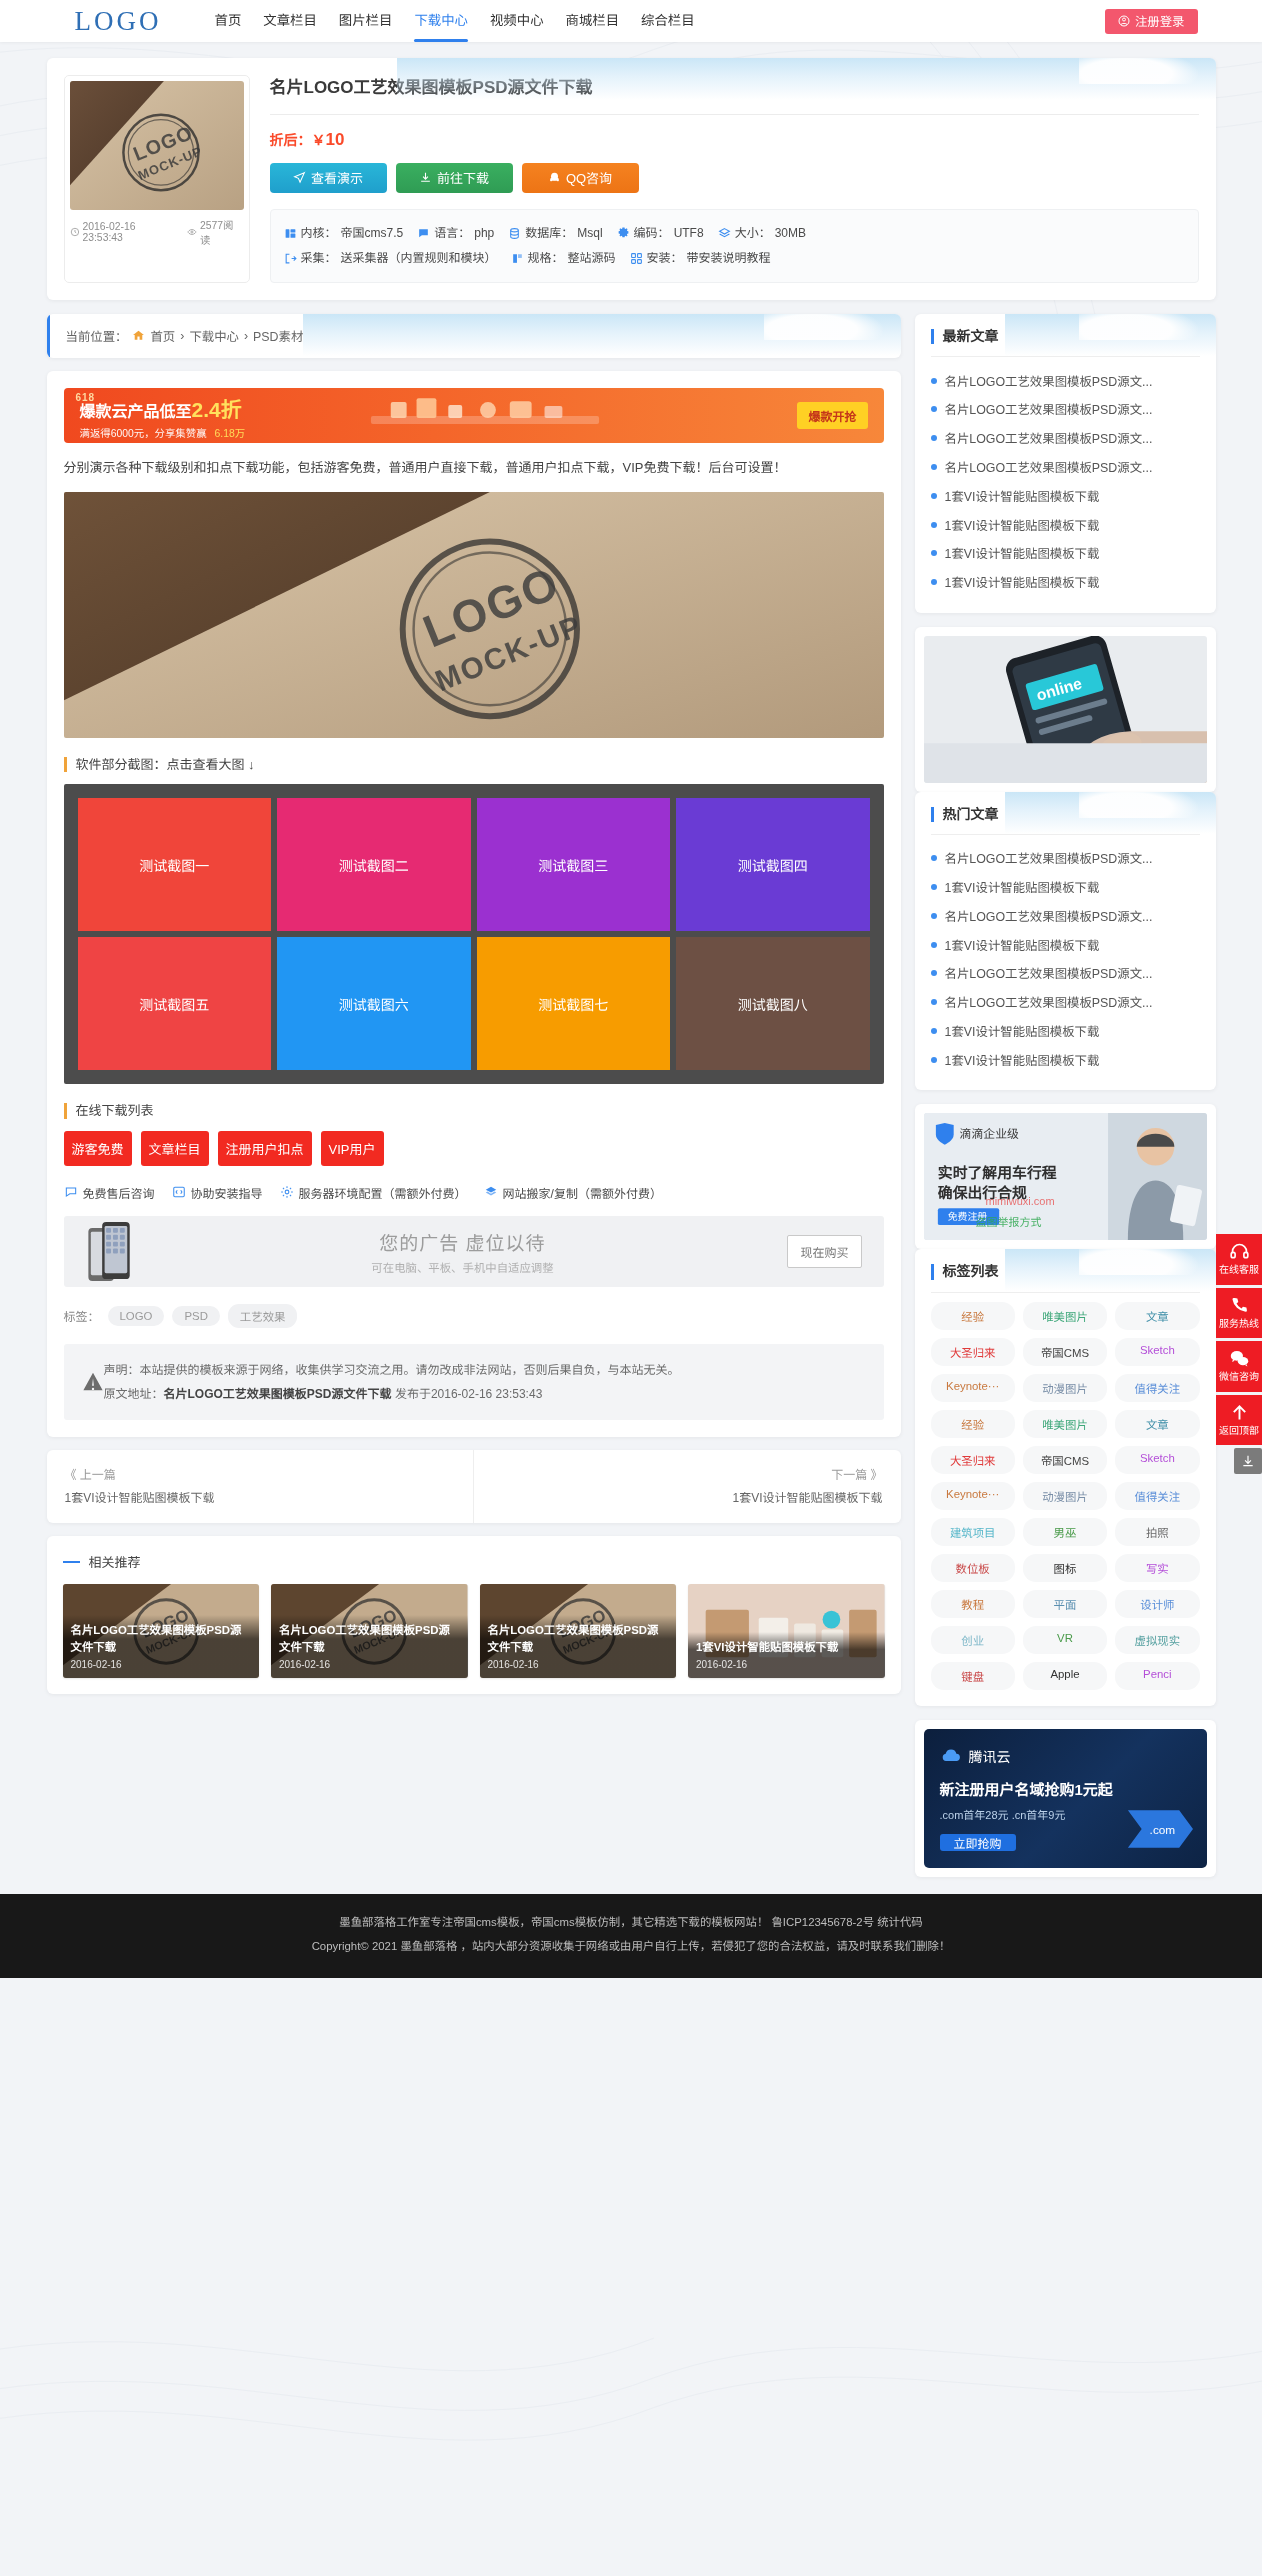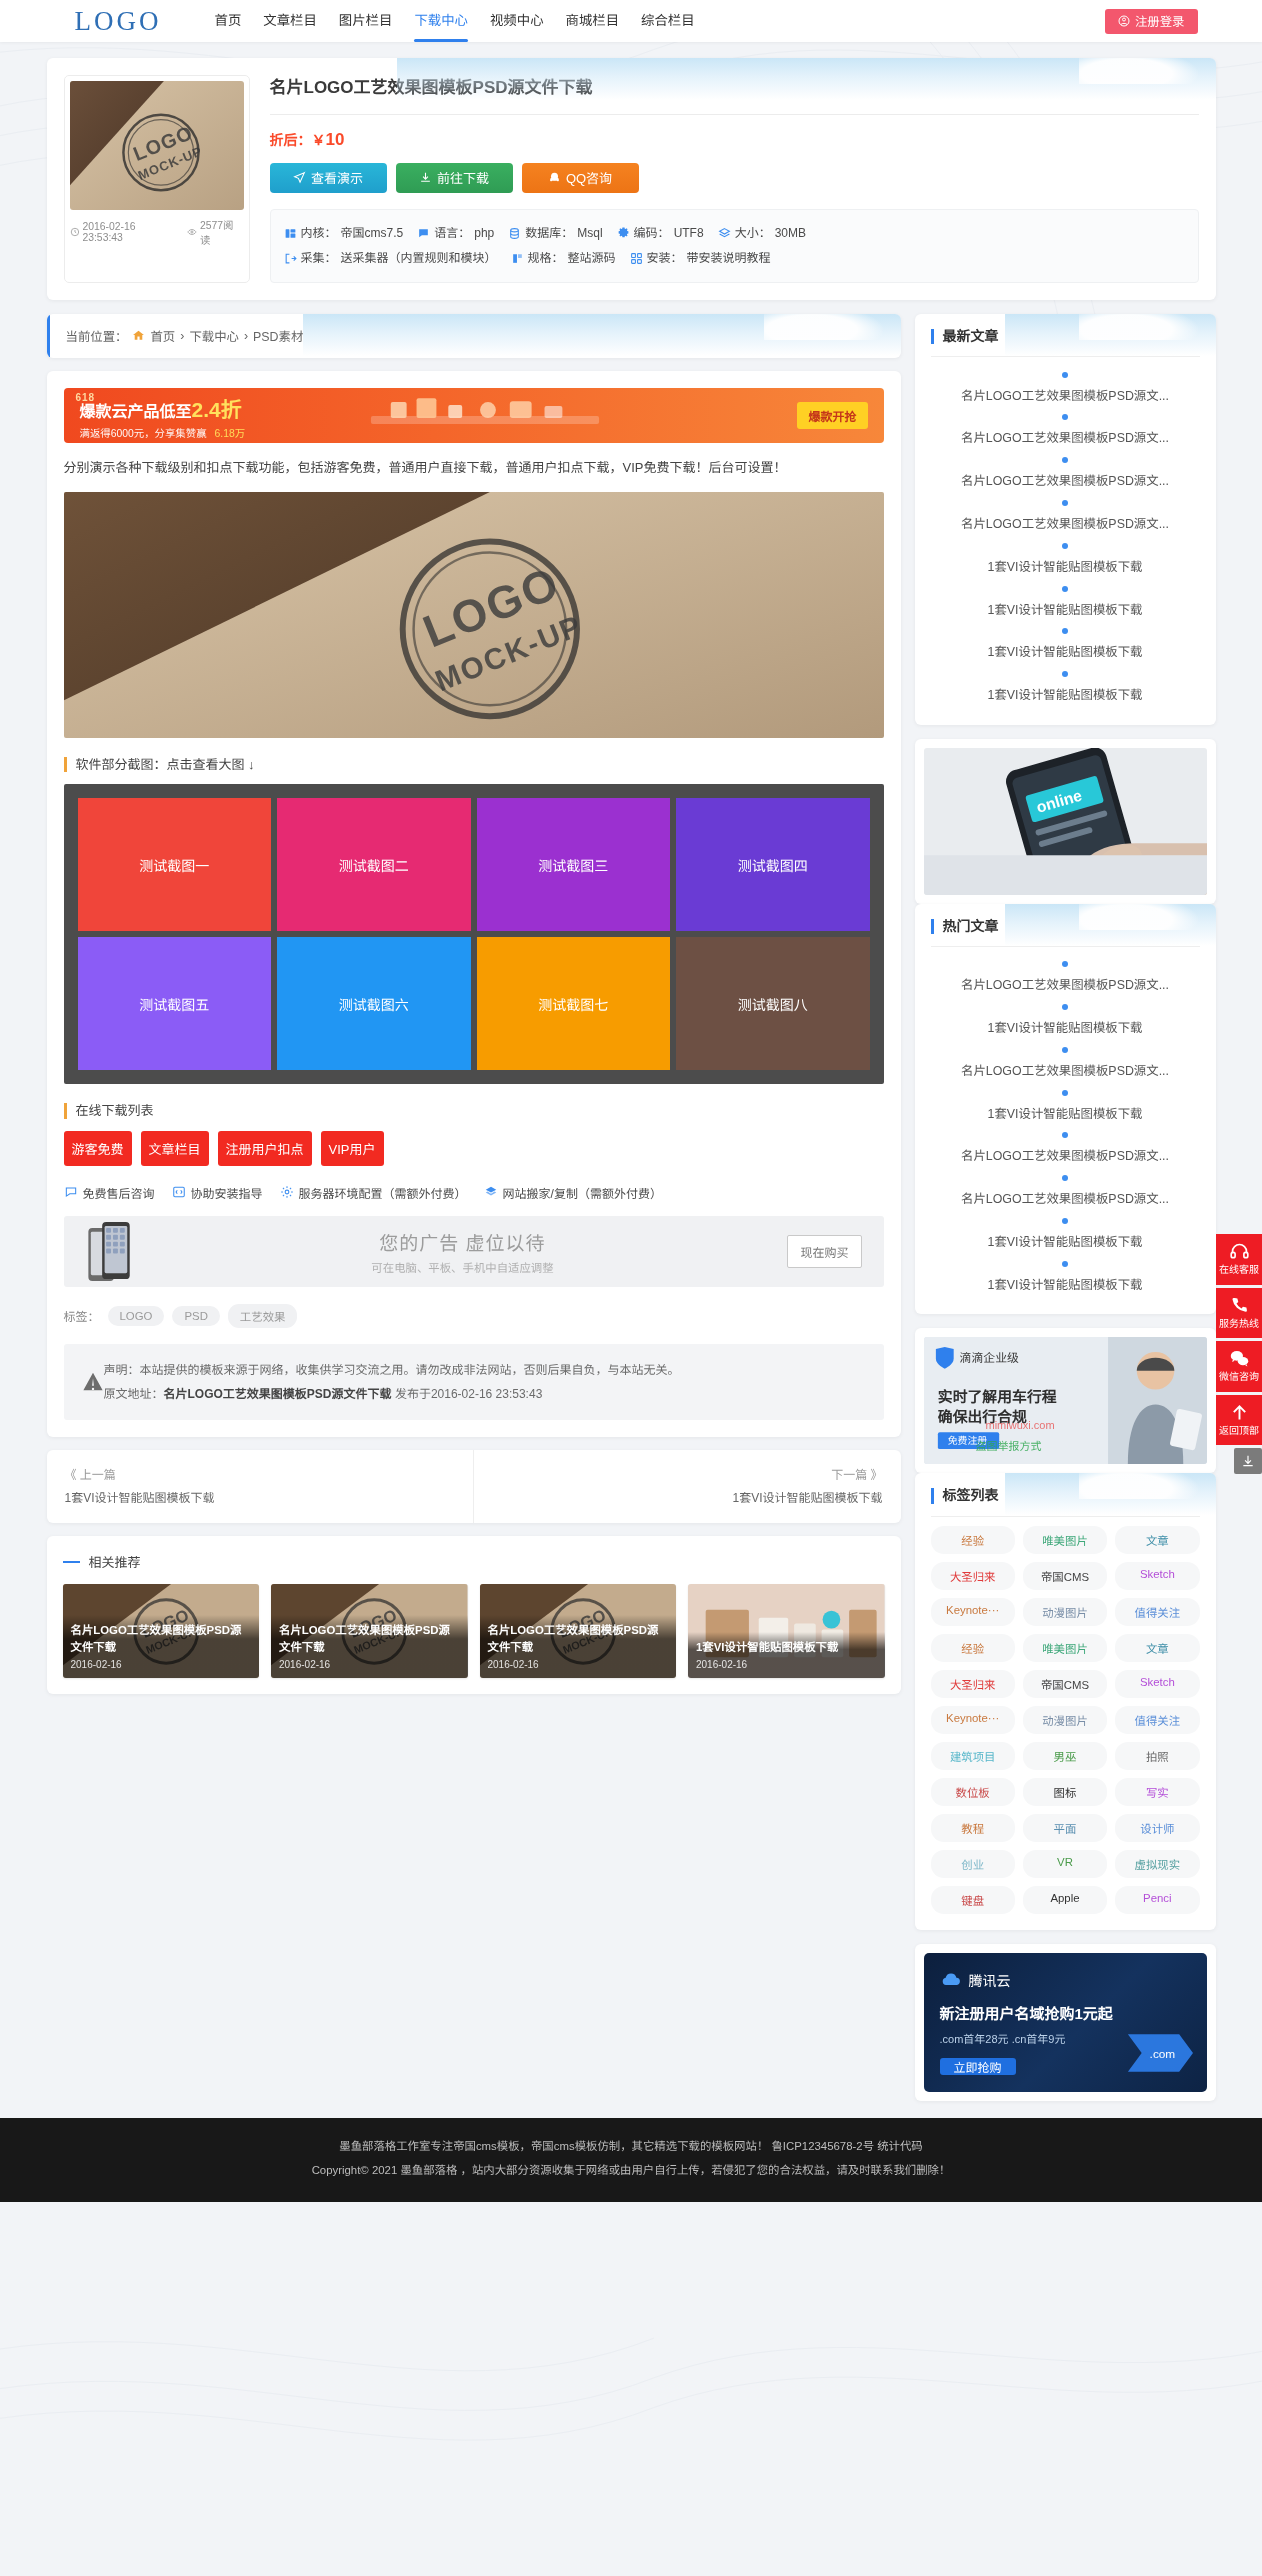--- a/index.html
+++ b/index.html
@@ -233,21 +233,21 @@
   
   .side-card { margin-bottom: 14px; padding: 15px 16px 16px; }
   .side-head {
     font-size: 14px; font-weight: bold; color: #333; border-left: 3px solid #2f80ed;
     padding-left: 9px; line-height: 1.1; margin-bottom: 12px;
   }
   .side-rule { height: 1px; background: #eee; margin-bottom: 9px; }
   .side-list { list-style: none; }
   .side-list li {
     display: flex; align-items: center; gap: 8px; font-size: 12.4px; color: #555;
-    padding: 5.4px 0; cursor: pointer; flex-direction: column;
+    padding: 5.4px 0; cursor: pointer;
   }
   .dot { width: 6px; height: 6px; border-radius: 50%; background: #3d8ef0; flex: 0 0 6px; }
   .ell { overflow: hidden; text-overflow: ellipsis; white-space: nowrap; }
 
   .side-img-card { padding: 9px; }
   .side-img { width: 100%; height: 147px; border-radius: 3px; overflow: hidden; position: relative; }
 
   
   .tag-grid { display: grid; grid-template-columns: repeat(3,1fr); gap: 8px 8px; }
   .tg {
@@ -566,21 +566,21 @@
               </div>
             <div class="shot" style="background:#e62a72">
               <span>测试截图二</span>
               </div>
             <div class="shot" style="background:#9b30d0">
               <span>测试截图三</span>
               </div>
             <div class="shot" style="background:#6a3bd4">
               <span>测试截图四</span>
               </div>
-            <div class="shot" style="background:#8b5cf6">
+            <div class="shot" style="background:#ef4444">
               <span>测试截图五</span>
               </div>
             <div class="shot" style="background:#2196f3">
               <span>测试截图六</span>
               </div>
             <div class="shot" style="background:#f79c00">
               <span>测试截图七</span>
               </div>
             <div class="shot" style="background:#6d5044">
               <span>测试截图八</span>

